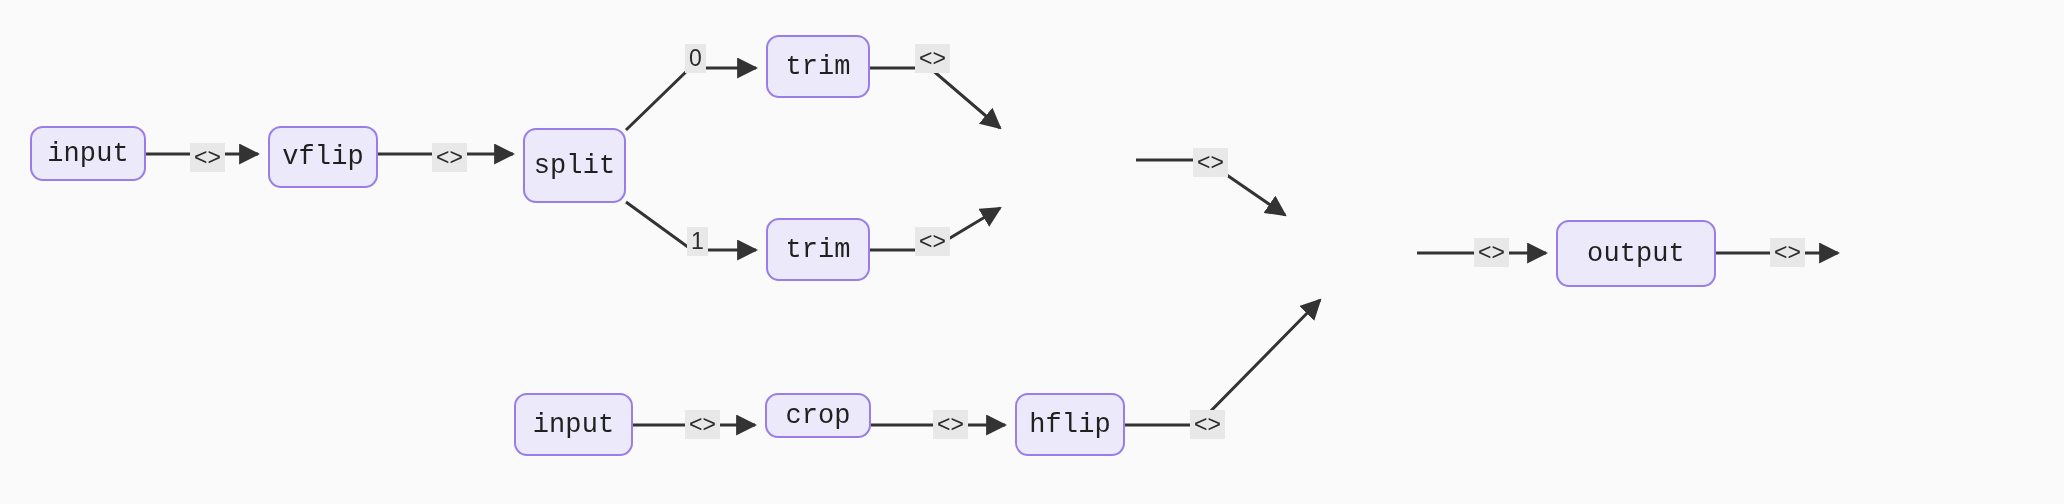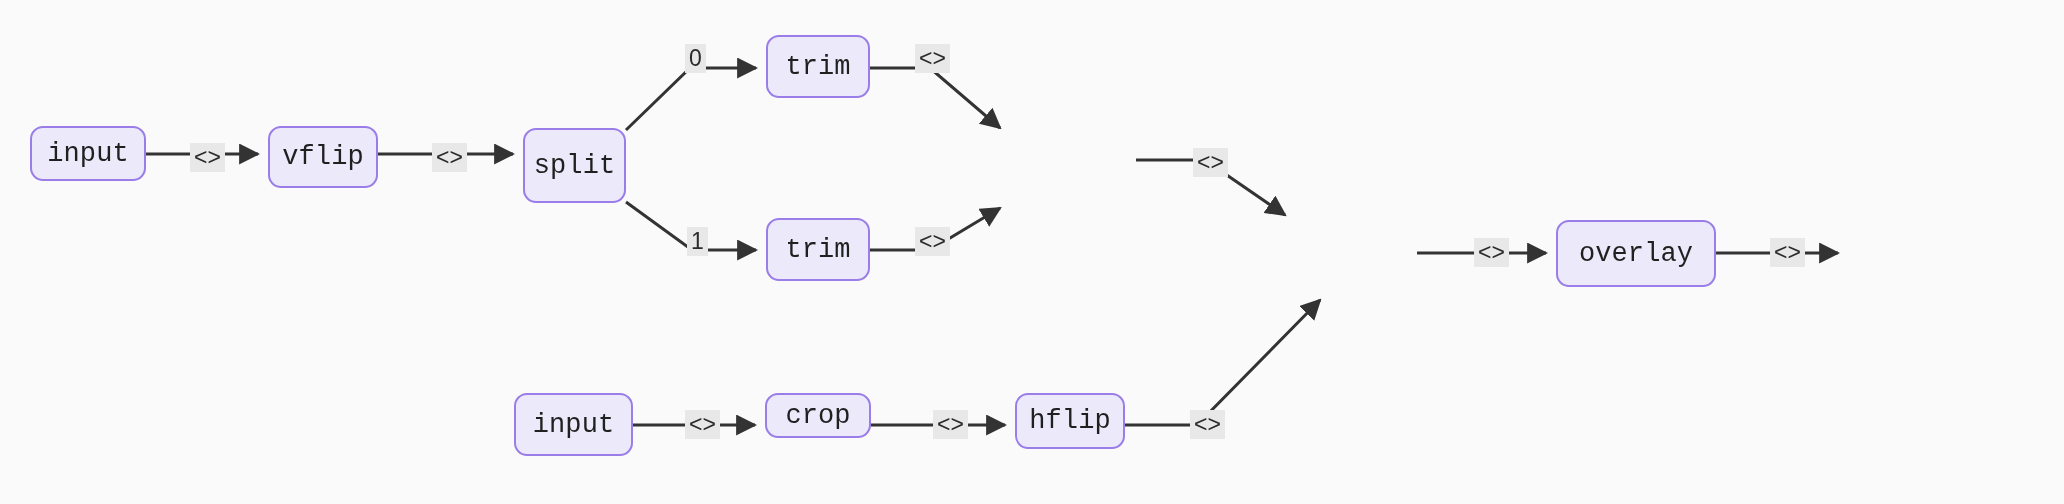--- a/index.html
+++ b/index.html
@@ -91,24 +91,24 @@
     <path d="M 871 425 L 1005 425" stroke="#333333" stroke-width="3" fill="none" marker-end="url(#arrow)"></path>
 
     <path d="M 1125 425 L 1197 425 L 1320 300" stroke="#333333" stroke-width="3" fill="none" marker-end="url(#arrow)"></path>
   </svg>
 
   <div class="node" style="left:30px;  top:126px; width:116px; height:55px;">input</div>
   <div class="node" style="left:268px; top:126px; width:110px; height:62px;">vflip</div>
   <div class="node" style="left:523px; top:128px; width:103px; height:75px;">split</div>
   <div class="node" style="left:766px; top:35px;  width:104px; height:63px;">trim</div>
   <div class="node" style="left:766px; top:218px; width:104px; height:63px;">trim</div>
-  <div class="node" style="left:1556px; top:220px; width:160px; height:67px;">overlay</div>
+  <div class="node" style="left:1556px; top:220px; width:160px; height:67px;">output</div>
   <div class="node" style="left:514px; top:393px; width:119px; height:63px;">input</div>
   <div class="node" style="left:765px; top:393px; width:106px; height:45px;">crop</div>
-  <div class="node" style="left:1015px; top:393px; width:110px; height:56px;">hflip</div>
+  <div class="node" style="left:1015px; top:393px; width:110px; height:63px;">hflip</div>
 
   <div class="edge-label" style="left:190px; top:143px;">&lt;&gt;</div>
   <div class="edge-label" style="left:432px; top:143px;">&lt;&gt;</div>
   <div class="edge-label" style="left:685px; top:44px;">0</div>
   <div class="edge-label" style="left:687px; top:227px;">1</div>
   <div class="edge-label" style="left:915px; top:44px;">&lt;&gt;</div>
   <div class="edge-label" style="left:915px; top:227px;">&lt;&gt;</div>
   <div class="edge-label" style="left:1193px; top:148px;">&lt;&gt;</div>
   <div class="edge-label" style="left:1474px; top:238px;">&lt;&gt;</div>
   <div class="edge-label" style="left:1770px; top:238px;">&lt;&gt;</div>

